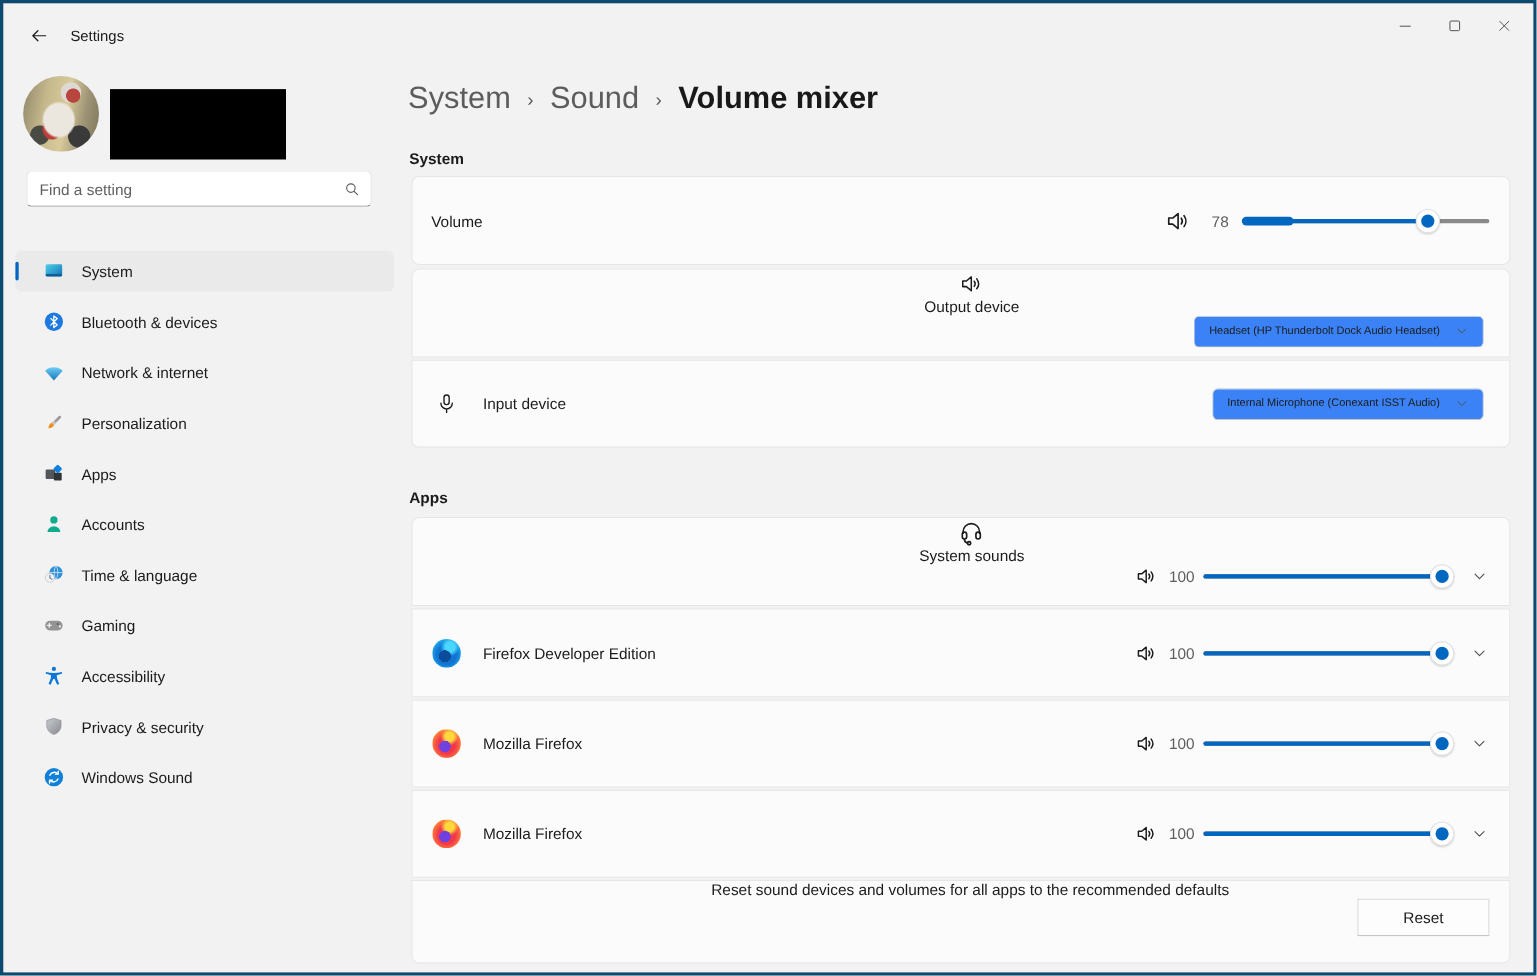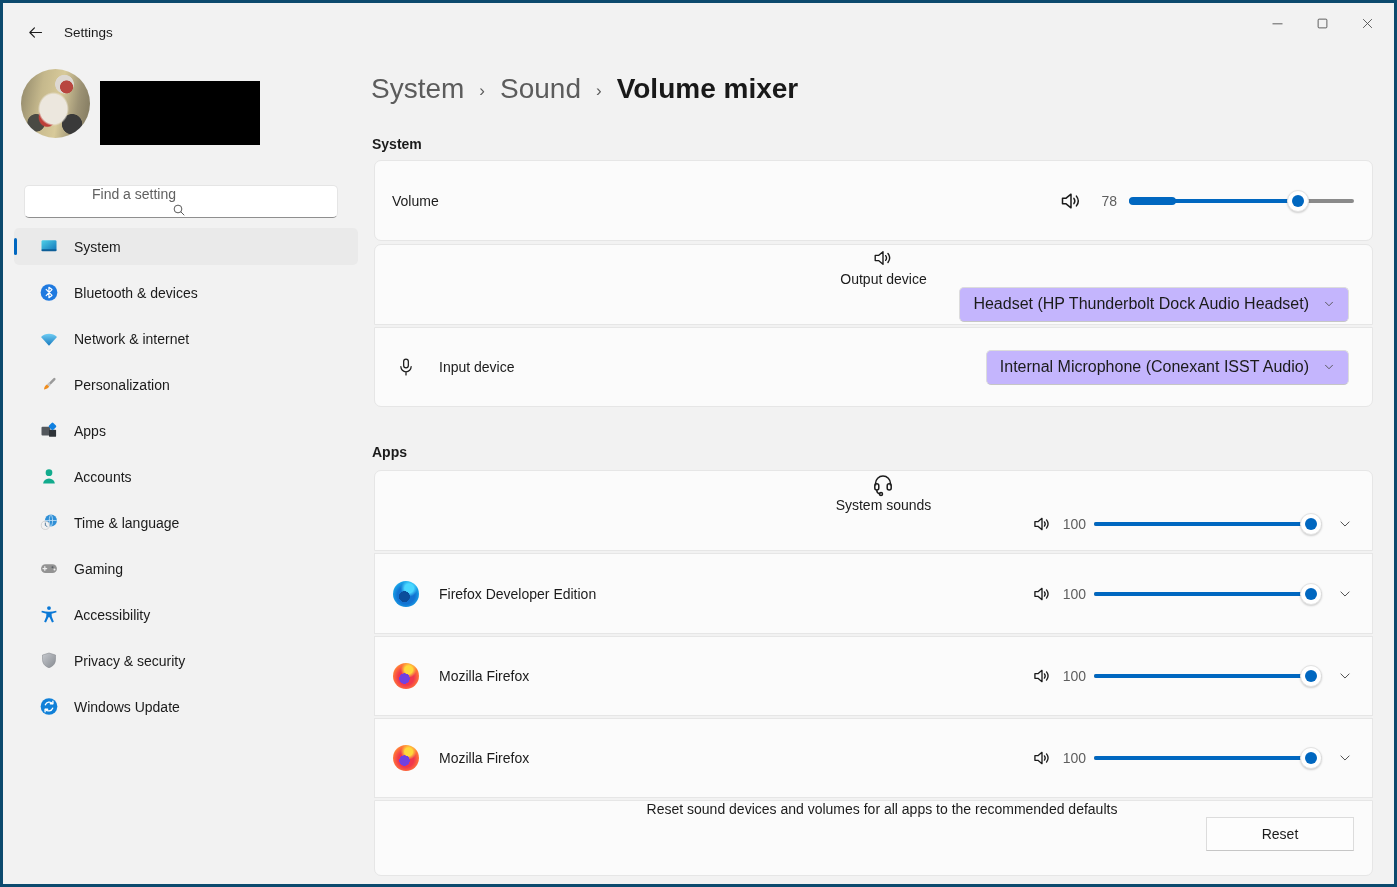--- a/index.html
+++ b/index.html
@@ -24,23 +24,23 @@
       radial-gradient(circle at 66% 26%, #b8463f 0 9%, transparent 10%),
       radial-gradient(circle at 63% 22%, #ddd8d2 0 13%, transparent 14%),
       radial-gradient(ellipse at 47% 58%, #ece7de 0 26%, transparent 30%),
       radial-gradient(ellipse at 38% 70%, #bd3f38 0 13%, transparent 15%),
       radial-gradient(circle at 74% 80%, #3a3a3a 0 13%, transparent 14%),
       radial-gradient(circle at 22% 78%, #4a4a44 0 11%, transparent 12%),
       linear-gradient(100deg, #8e8568 0%, #c5b88c 30%, #d8ca9a 55%, #9c9274 78%, #7d755c 100%);
     cursor:pointer; }
   .redacted { position:absolute; left:97px; top:78px; width:160px; height:64px; background:#000; }
 
-  .search-box { position:absolute; left:21px; top:182px; width:314px; height:33px;
+  .search-box { position:absolute; left:21px; top:152px; width:314px; height:33px;
     background:#fff; border:1px solid #e5e5e5; border-bottom:1px solid #8f8f8f; border-radius:5px;
-    display:flex; align-items:center;flex-direction:column; }
+    display:flex; align-items:center; }
   .search-box input { flex:1; border:none; outline:none; background:transparent;
     font-family:"Liberation Sans",sans-serif; font-size:14px; color:#1b1b1b; padding:0 8px 0 11px; }
   .search-box input::placeholder { color:#616161; }
   .search-glyph { width:26px; display:flex; justify-content:center; margin-right:4px; }
 
   .nav { position:absolute; left:11px; top:225px; width:344px; }
   .nav-item { position:relative; height:37px; margin-bottom:9px; border-radius:5px;
     display:flex; align-items:center; padding-left:25px; cursor:pointer; }
   .nav-item.selected { background:#eaeaea; }
   .nav-pill { display:none; position:absolute; left:0; top:10px; width:3px; height:17px;
@@ -90,23 +90,23 @@
   .slider .thumb::after { content:""; position:absolute; left:4px; top:4px; width:12px; height:12px;
     border-radius:50%; background:#0067c0; }
   .sl-225 { width:225px; margin:0 18px 0 12px; }
   .sl-228 { width:228px; }
   .vol-icon-main { margin-right:10px; }
   .app-volnum { min-width:26px; margin:0 8px; }
   .app-chev { margin:0 20px 0 16px; display:flex; cursor:pointer; }
 
   
   .dropdown { display:inline-flex; align-items:center; gap:14px; margin-right:23px;
-    padding:7px 13px 8px 13px; background:#c4b5fd; border:1px solid #dcdcdc; border-bottom-color:#c6c6c6;
-    border-radius:5px; font-size:16px; color:#1b1b1b; cursor:pointer;text-align:right; }
-  .reset-btn { width:148px; height:34px; margin-right:18px; background:#fdfdfd;
+    padding:7px 13px 8px 13px; background:#3b82f6; border:1px solid #dcdcdc; border-bottom-color:#c6c6c6;
+    border-radius:5px; font-size:10px; color:#1b1b1b; cursor:pointer;text-align:right; }
+  .reset-btn { width:120px; height:34px; margin-right:18px; background:#fdfdfd;
     border:1px solid #dcdcdc; border-bottom-color:#c6c6c6; border-radius:0;
     font-family:"Liberation Sans",sans-serif; font-size:14px; color:#1b1b1b; cursor:pointer; }
 
   
   .ff { width:26px; height:26px; border-radius:50%; }
   .ff-dev { background:
       radial-gradient(circle at 44% 60%, #0b4d9b 0 25%, transparent 26%),
       radial-gradient(circle at 62% 28%, #49d7ff 0 18%, transparent 34%),
       radial-gradient(circle at 50% 55%, #1273d2 0 45%, #18a3e8 70%, #35c6f4 100%); }
   .ff-reg { background:
@@ -293,21 +293,21 @@
     </div>
     <div class="nav-item">
 
       <span class="nav-ico">
         <svg width="21" height="21" viewBox="0 0 24 24">
             <circle cx="12" cy="12" r="10" fill="#1080d8"></circle>
             <path d="M7.6 10a5.2 5.2 0 018.6-1.6M16.4 14a5.2 5.2 0 01-8.6 1.6" stroke="#fff" stroke-width="1.6" fill="none" stroke-linecap="round"></path>
             <path d="M16.7 5.6v3.1h-3.1M7.3 18.4v-3.1h3.1" stroke="#fff" stroke-width="1.6" fill="none" stroke-linecap="round" stroke-linejoin="round"></path>
           </svg>
       </span>
-      <span class="nav-label">Windows Update</span>
+      <span class="nav-label">Windows Sound</span>
     </div>
   </div>
 
   <div class="breadcrumb">
     <span class="crumb">System</span>
     <span class="crumb-sep">›</span>
     <span class="crumb">Sound</span>
     <span class="crumb-sep">›</span>
     <span class="crumb-current">Volume mixer</span>
   </div>

